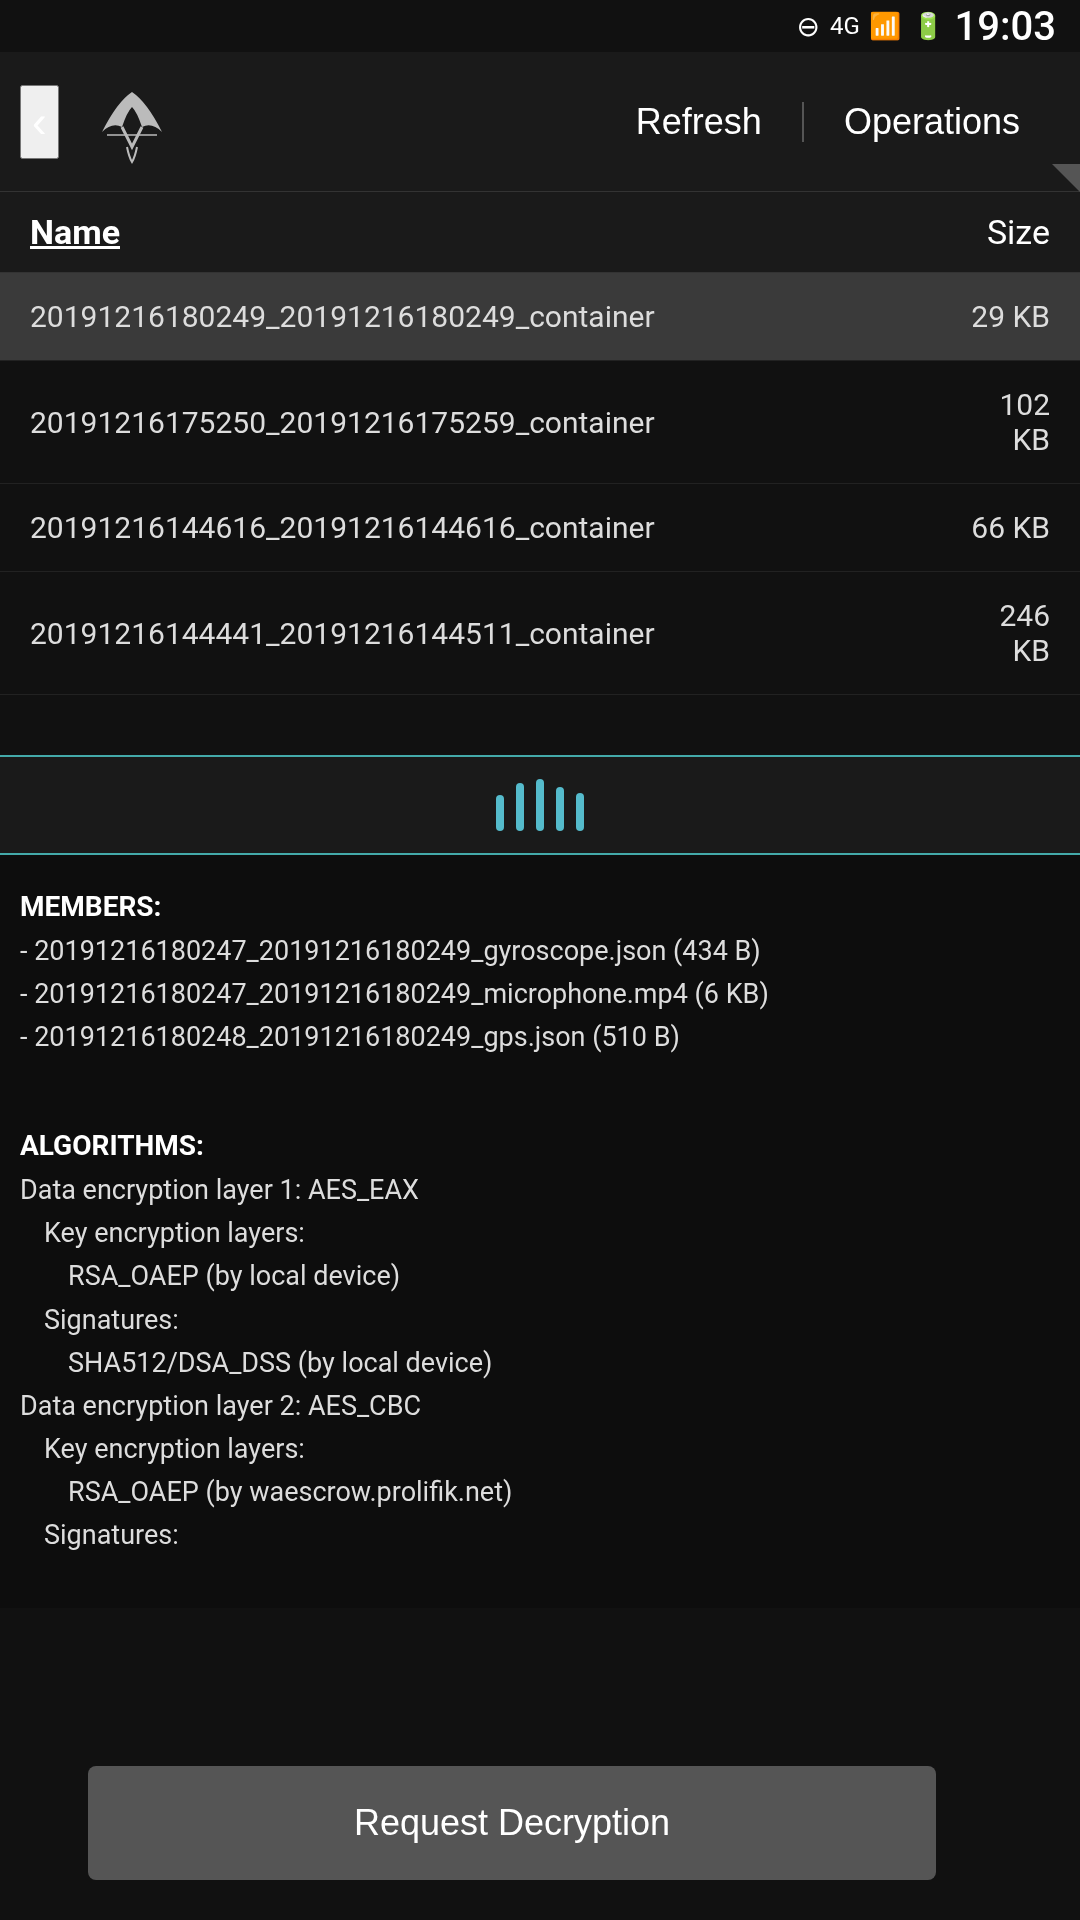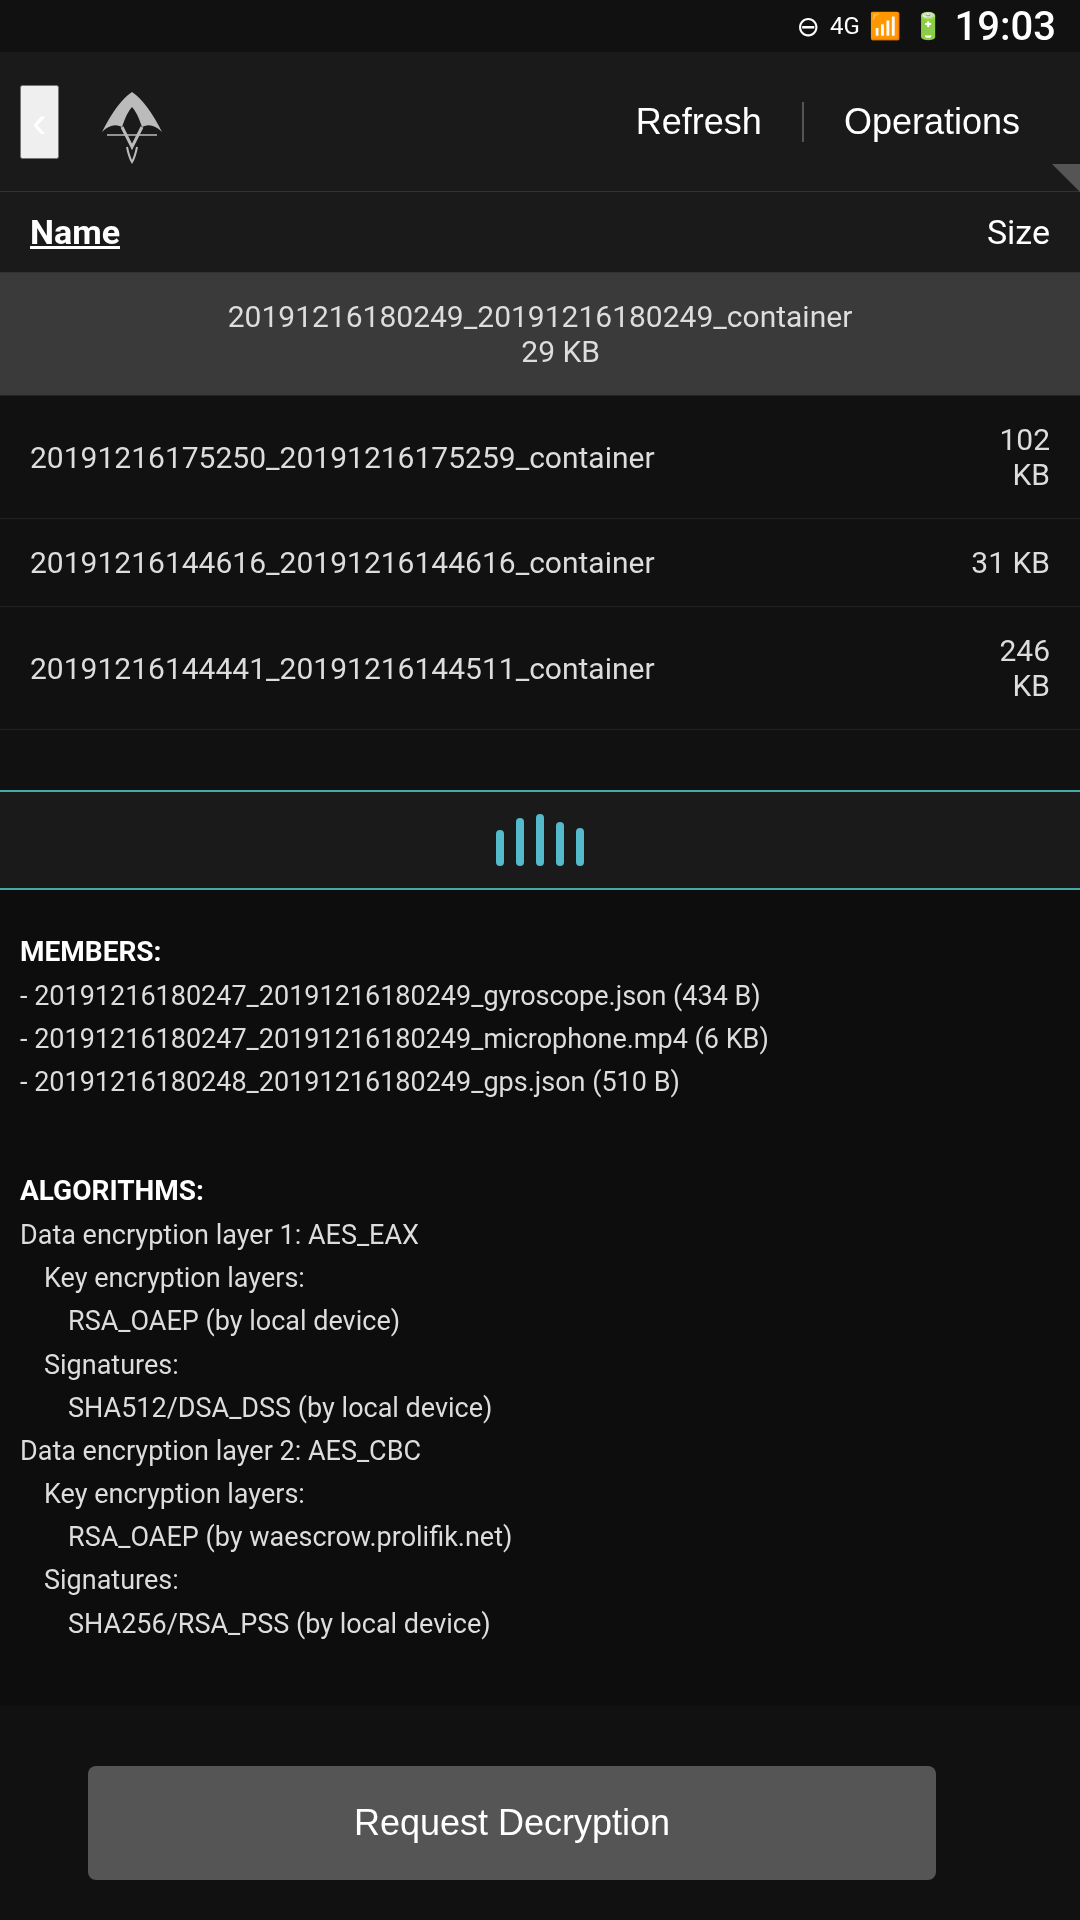--- a/index.html
+++ b/index.html
@@ -109,21 +109,20 @@
     .file-row {
       display: flex;
       align-items: center;
       justify-content: space-between;
       padding: 26px 30px;
       border-bottom: 1px solid #222;
       cursor: pointer;
     }
     .file-row.selected {
       background: #3a3a3a;
-      flex-direction: column;
     }
     .file-row:not(.selected) {
       background: #111;
     }
     .file-name {
       font-size: 30px;
       color: #ddd;
       flex: 1;
     }
     .file-size {
@@ -151,21 +150,21 @@
     }
     .drag-bar {
       width: 8px;
       background: #5bc;
       border-radius: 4px;
     }
 
     
     .detail-panel {
       background: #0d0d0d;
-      padding: 40px 20px;
+      padding: 30px 20px;
       font-size: 28px;
       line-height: 1.6;
       color: #ddd;
     }
     .detail-panel .section {
       margin-bottom: 20px;
     }
     .detail-panel .section-title {
       font-weight: 700;
       color: #fff;
@@ -254,21 +253,21 @@
     <span class="file-size">29 KB</span>
   </div>
 
   <div class="file-row">
     <span class="file-name">20191216175250_20191216175259_container</span>
     <span class="file-size">102<br>KB</span>
   </div>
 
   <div class="file-row">
     <span class="file-name">20191216144616_20191216144616_container</span>
-    <span class="file-size">31 KB</span>
+    <span class="file-size">66 KB</span>
   </div>
 
   <div class="file-row">
     <span class="file-name">20191216144441_20191216144511_container</span>
     <span class="file-size">246<br>KB</span>
   </div>
 </div>
 
 <div class="drag-handle-area">
   <div class="drag-handle-bars">
@@ -292,21 +291,20 @@
     <div class="section-title">ALGORITHMS:</div>
     <div class="entry">Data encryption layer 1: AES_EAX</div>
     <div class="entry indented">Key encryption layers:</div>
     <div class="entry double-indented">RSA_OAEP (by local device)</div>
     <div class="entry indented">Signatures:</div>
     <div class="entry double-indented">SHA512/DSA_DSS (by local device)</div>
     <div class="entry">Data encryption layer 2: AES_CBC</div>
     <div class="entry indented">Key encryption layers:</div>
     <div class="entry double-indented">RSA_OAEP (by waescrow.prolifik.net)</div>
     <div class="entry indented">Signatures:</div>
-    <div class="entry double-indented">SHA256/RSA_PSS (by local device)</div>
   </div>
 </div>
 
 <div class="bottom-spacer"></div>
 
 <div class="bottom-btn-area">
   <button class="decrypt-btn">Request Decryption</button>
 </div>
 
 </body></html>

